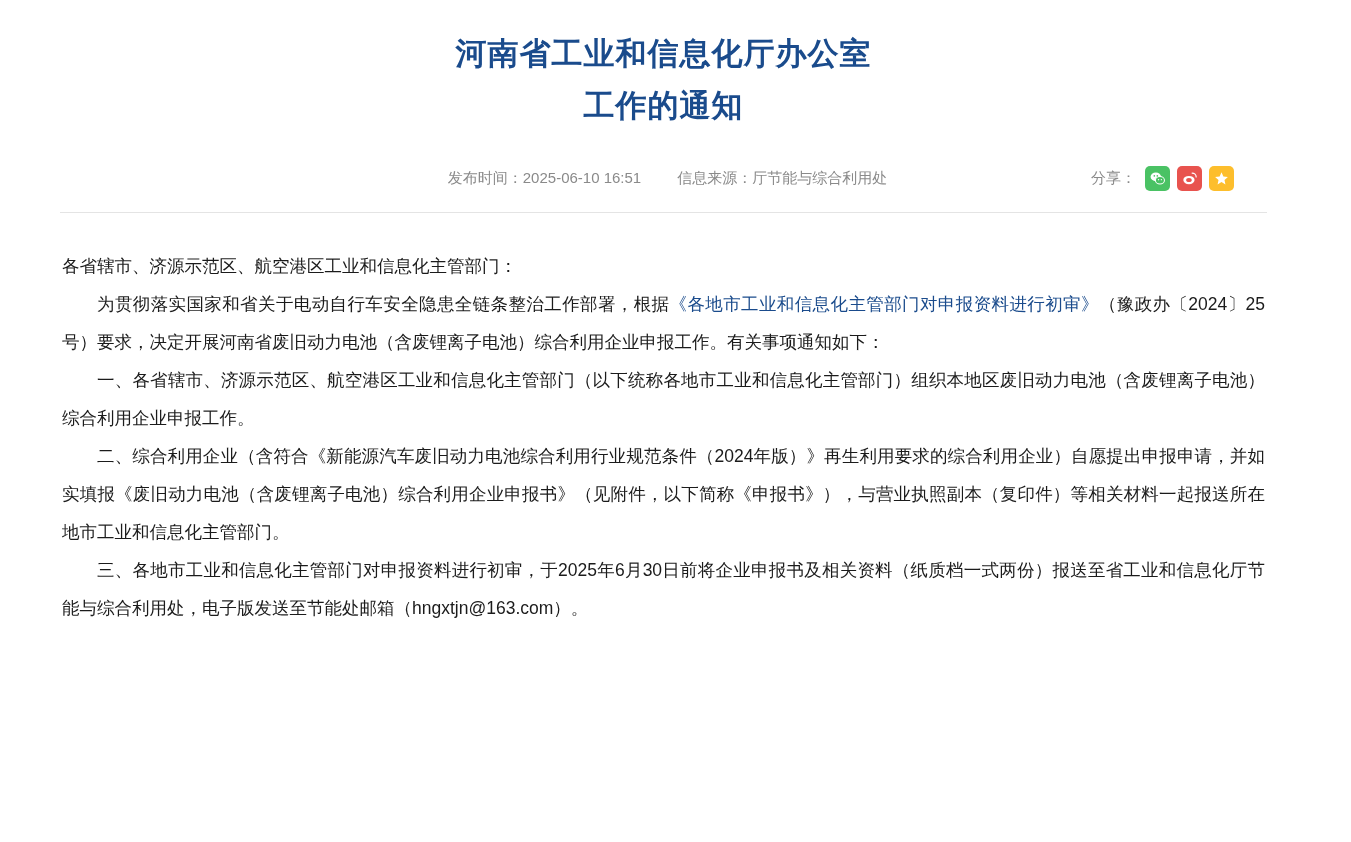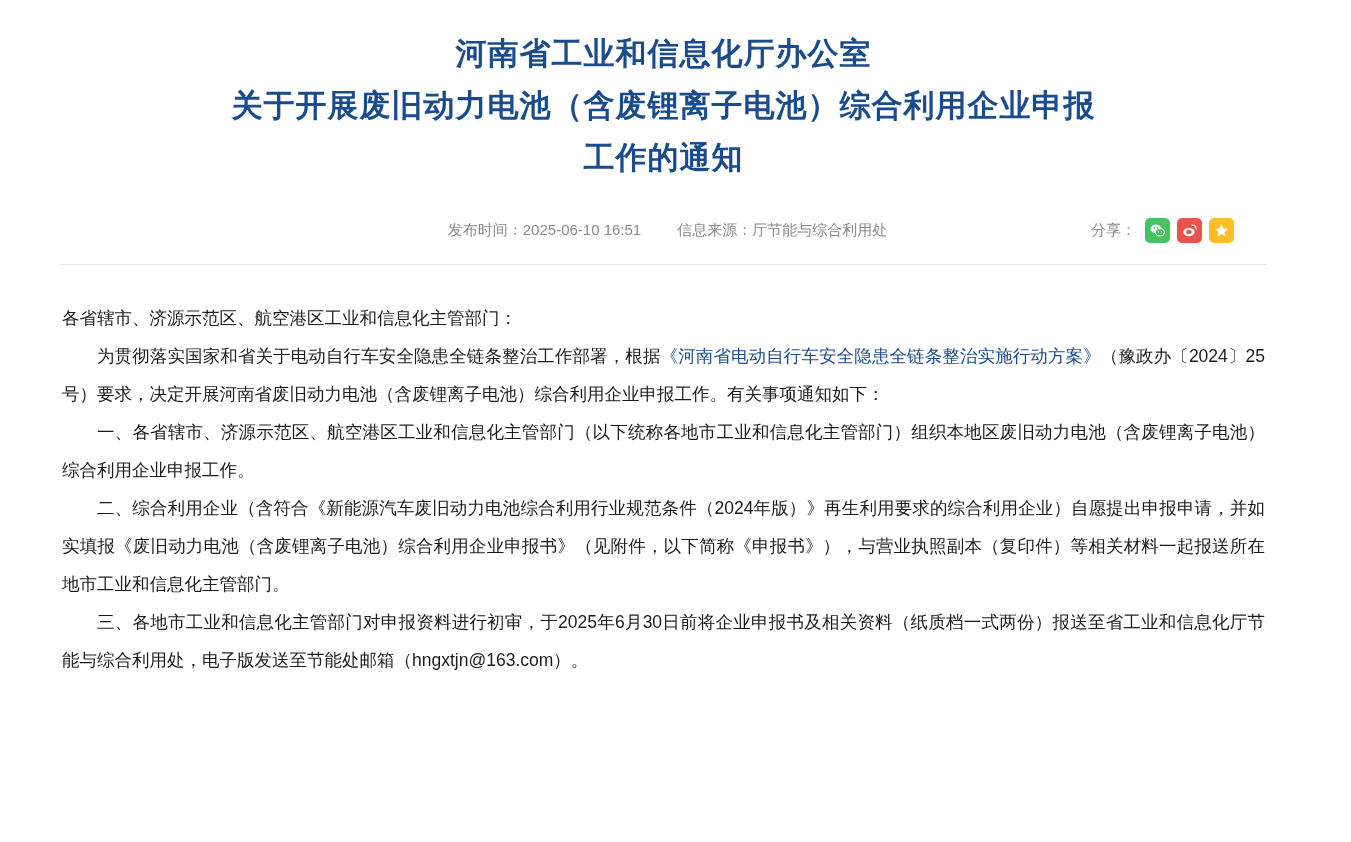--- a/index.html
+++ b/index.html
@@ -100,21 +100,20 @@
     text-decoration: none;
   }
 </style>
 </head>
 <body>
 
 <div class="page">
 
   <div class="title-block">
     <div class="title-line">河南省工业和信息化厅办公室</div>
-    <div class="title-line">关于开展废旧动力电池（含废锂离子电池）综合利用企业申报</div>
     <div class="title-line">工作的通知</div>
   </div>
 
   <div class="meta-row">
     <span class="meta-item">
       <span class="meta-label">发布时间：</span><span class="meta-value">2025-06-10 16:51</span>
     </span>
     <span class="meta-item">
       <span class="meta-label">信息来源：</span><span class="meta-value">厅节能与综合利用处</span>
     </span>
@@ -144,19 +143,19 @@
           </svg>
       </span>
     </div>
   </div>
 
   <div class="divider"></div>
 
 
   <div class="body-text">
     <p>各省辖市、济源示范区、航空港区工业和信息化主管部门：</p>
-    <p class="indent"><span>为贯彻落实国家和省关于电动自行车安全隐患全链条整治工作部署，根据</span><a class="link" href="#">《河南省电动自行车安全隐患全链条整治实施行动方案》</a><span>（豫政办〔2024〕25号）要求，决定开展河南省废旧动力电池（含废锂离子电池）综合利用企业申报工作。有关事项通知如下：</span></p>
+    <p class="indent"><span>为贯彻落实国家和省关于电动自行车安全隐患全链条整治工作部署，根据</span><a class="link" href="#">《各地市工业和信息化主管部门对申报资料进行初审》</a><span>（豫政办〔2024〕25号）要求，决定开展河南省废旧动力电池（含废锂离子电池）综合利用企业申报工作。有关事项通知如下：</span></p>
     <p class="indent">一、各省辖市、济源示范区、航空港区工业和信息化主管部门（以下统称各地市工业和信息化主管部门）组织本地区废旧动力电池（含废锂离子电池）综合利用企业申报工作。</p>
     <p class="indent">二、综合利用企业（含符合《新能源汽车废旧动力电池综合利用行业规范条件（2024年版）》再生利用要求的综合利用企业）自愿提出申报申请，并如实填报《废旧动力电池（含废锂离子电池）综合利用企业申报书》（见附件，以下简称《申报书》），与营业执照副本（复印件）等相关材料一起报送所在地市工业和信息化主管部门。</p>
     <p class="indent">三、各地市工业和信息化主管部门对申报资料进行初审，于2025年6月30日前将企业申报书及相关资料（纸质档一式两份）报送至省工业和信息化厅节能与综合利用处，电子版发送至节能处邮箱（hngxtjn@163.com）。</p>
   </div>
 
 </div>
 
 </body></html>

